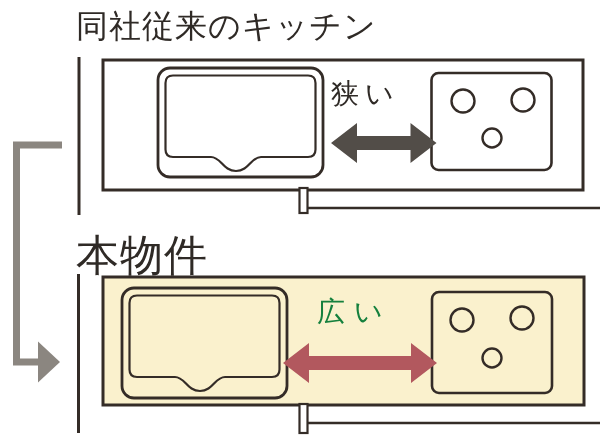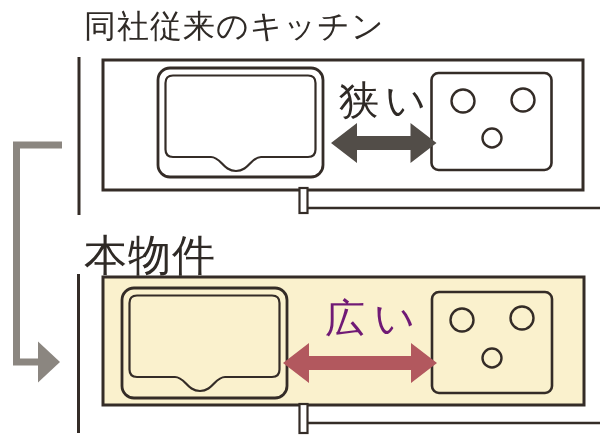--- a/index.html
+++ b/index.html
@@ -1,26 +1,26 @@
 <!DOCTYPE html>
 <html><head>
 <meta charset="utf-8">
 <style>
   html,body{margin:0;padding:0;background:#fff;}
   .canvas{
     position:relative;width:600px;height:448px;background:#ffffff;overflow:hidden;
     font-family:"Liberation Sans","DejaVu Sans",sans-serif;
   }
   .canvas svg{position:absolute;left:0;top:0;}
-  .label{position:absolute;line-height:1.05;white-space:nowrap;color:#2f2a26;margin-left:8px;}
+  .label{position:absolute;line-height:1.05;white-space:nowrap;color:#2f2a26;}
   .title-top{left:76px;top:10px;font-size:32px;letter-spacing:1px;font-weight:500;}
   .title-bottom{left:76px;top:233px;font-size:43px;letter-spacing:1px;font-weight:500;}
-  .gap-label{font-size:40px;font-weight:500;}
+  .gap-label{font-size:28px;font-weight:500;}
   .gap-narrow{left:331px;top:79px;letter-spacing:6px;color:#2f2a26;}
-  .gap-wide{left:317px;top:297px;letter-spacing:9px;color:#701a75;text-align:center;}
+  .gap-wide{left:317px;top:297px;letter-spacing:9px;color:#15803d;text-align:center;}
   .ln{fill:none;stroke:#342c27;}
 </style>
 </head>
 <body>
 
 <div class="canvas">
 
   <svg width="600" height="448" viewBox="0 0 600 448">
 
     <g>

